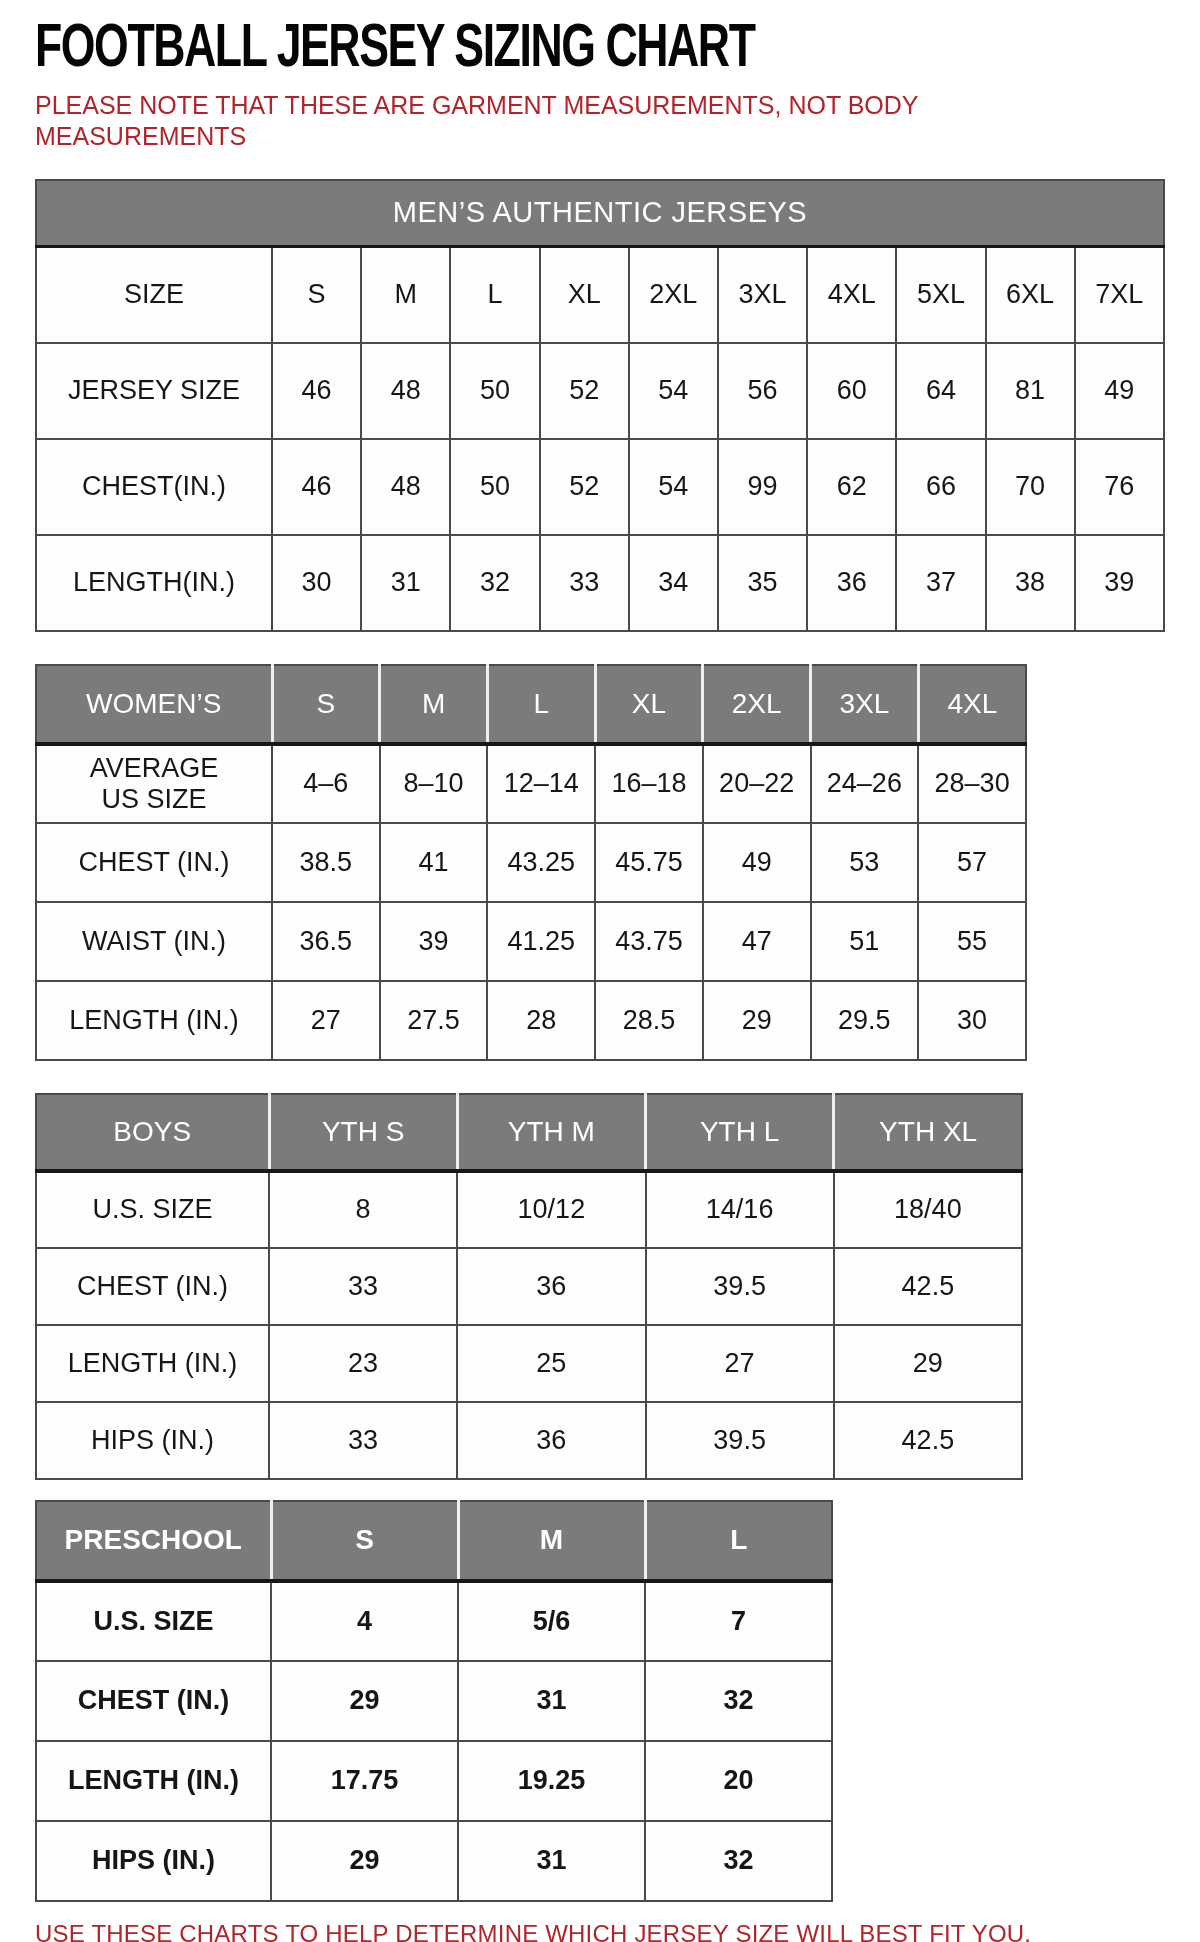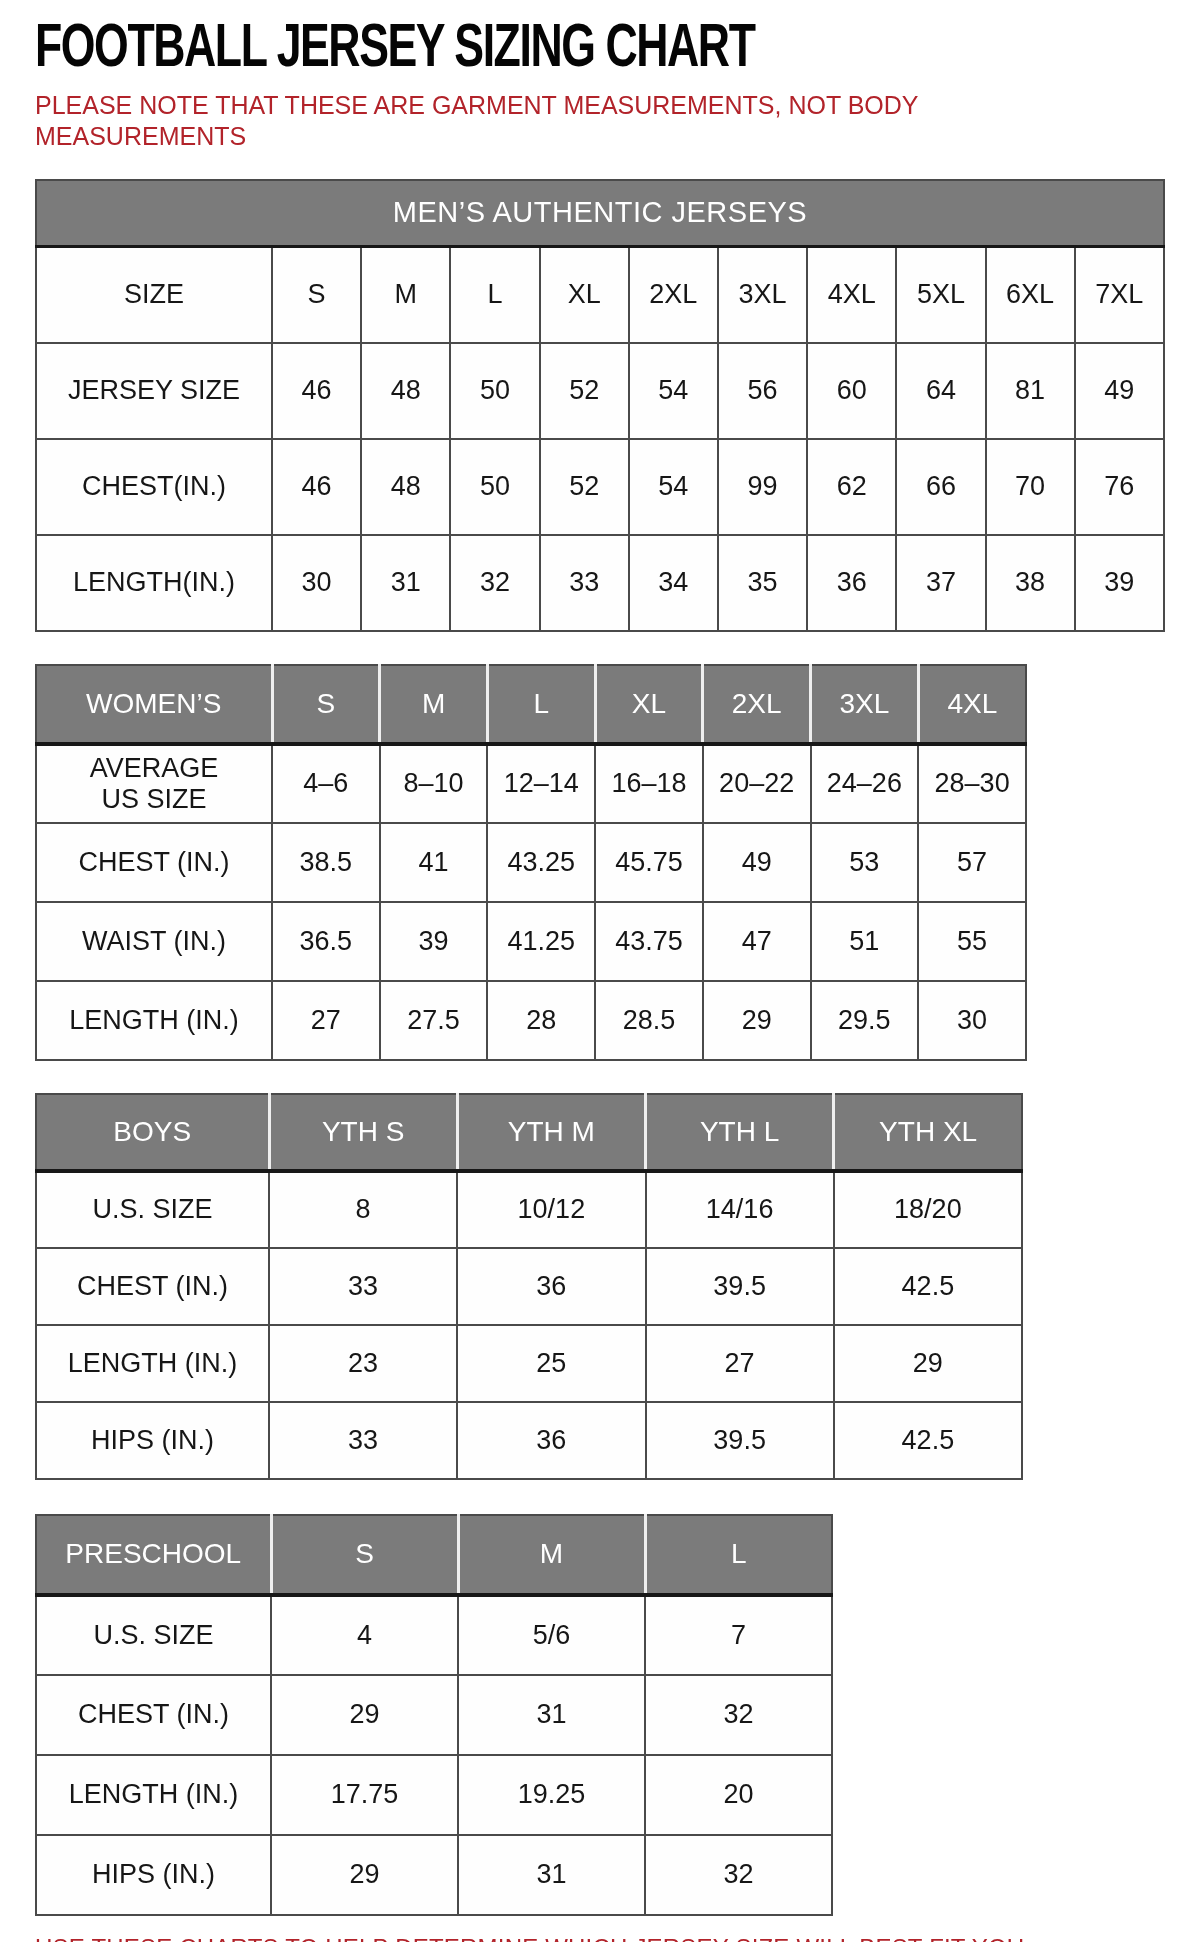--- a/index.html
+++ b/index.html
@@ -75,21 +75,21 @@
   .mens tr.banner-row { height: 67px; }
   
   .womens { width: 992px; margin-top: 32px; padding-left: 31px; }
   .womens col.label-col { width: 236px; }
   .womens tr { height: 79px; }
   
   .boys { width: 988px; margin-top: 32px; }
   .boys col.label-col { width: 233px; }
   .boys tr { height: 77px; margin-top: 35px; }
   
-  .pre { width: 798px; margin-top: 34px; }
+  .pre { width: 798px; margin-top: 20px; font-weight: bold; }
   .pre col.label-col { width: 235px; }
   .pre tr { height: 80px; }
   .footer {
     color: var(--accent-red, #b2232a);
     font-size: 24px;
     margin-top: 18px;
     font-weight: 400;
     letter-spacing: 0.2px;
   }
 </style>
@@ -237,21 +237,21 @@
           <td>YTH S</td>
           <td>YTH M</td>
           <td>YTH L</td>
           <td>YTH XL</td>
         </tr>
         <tr>
           <td>U.S. SIZE</td>
           <td>8</td>
           <td>10/12</td>
           <td>14/16</td>
-          <td>18/20</td>
+          <td>18/40</td>
         </tr>
         <tr>
           <td>CHEST (IN.)</td>
           <td>33</td>
           <td>36</td>
           <td>39.5</td>
           <td>42.5</td>
         </tr>
         <tr>
           <td>LENGTH (IN.)</td>

